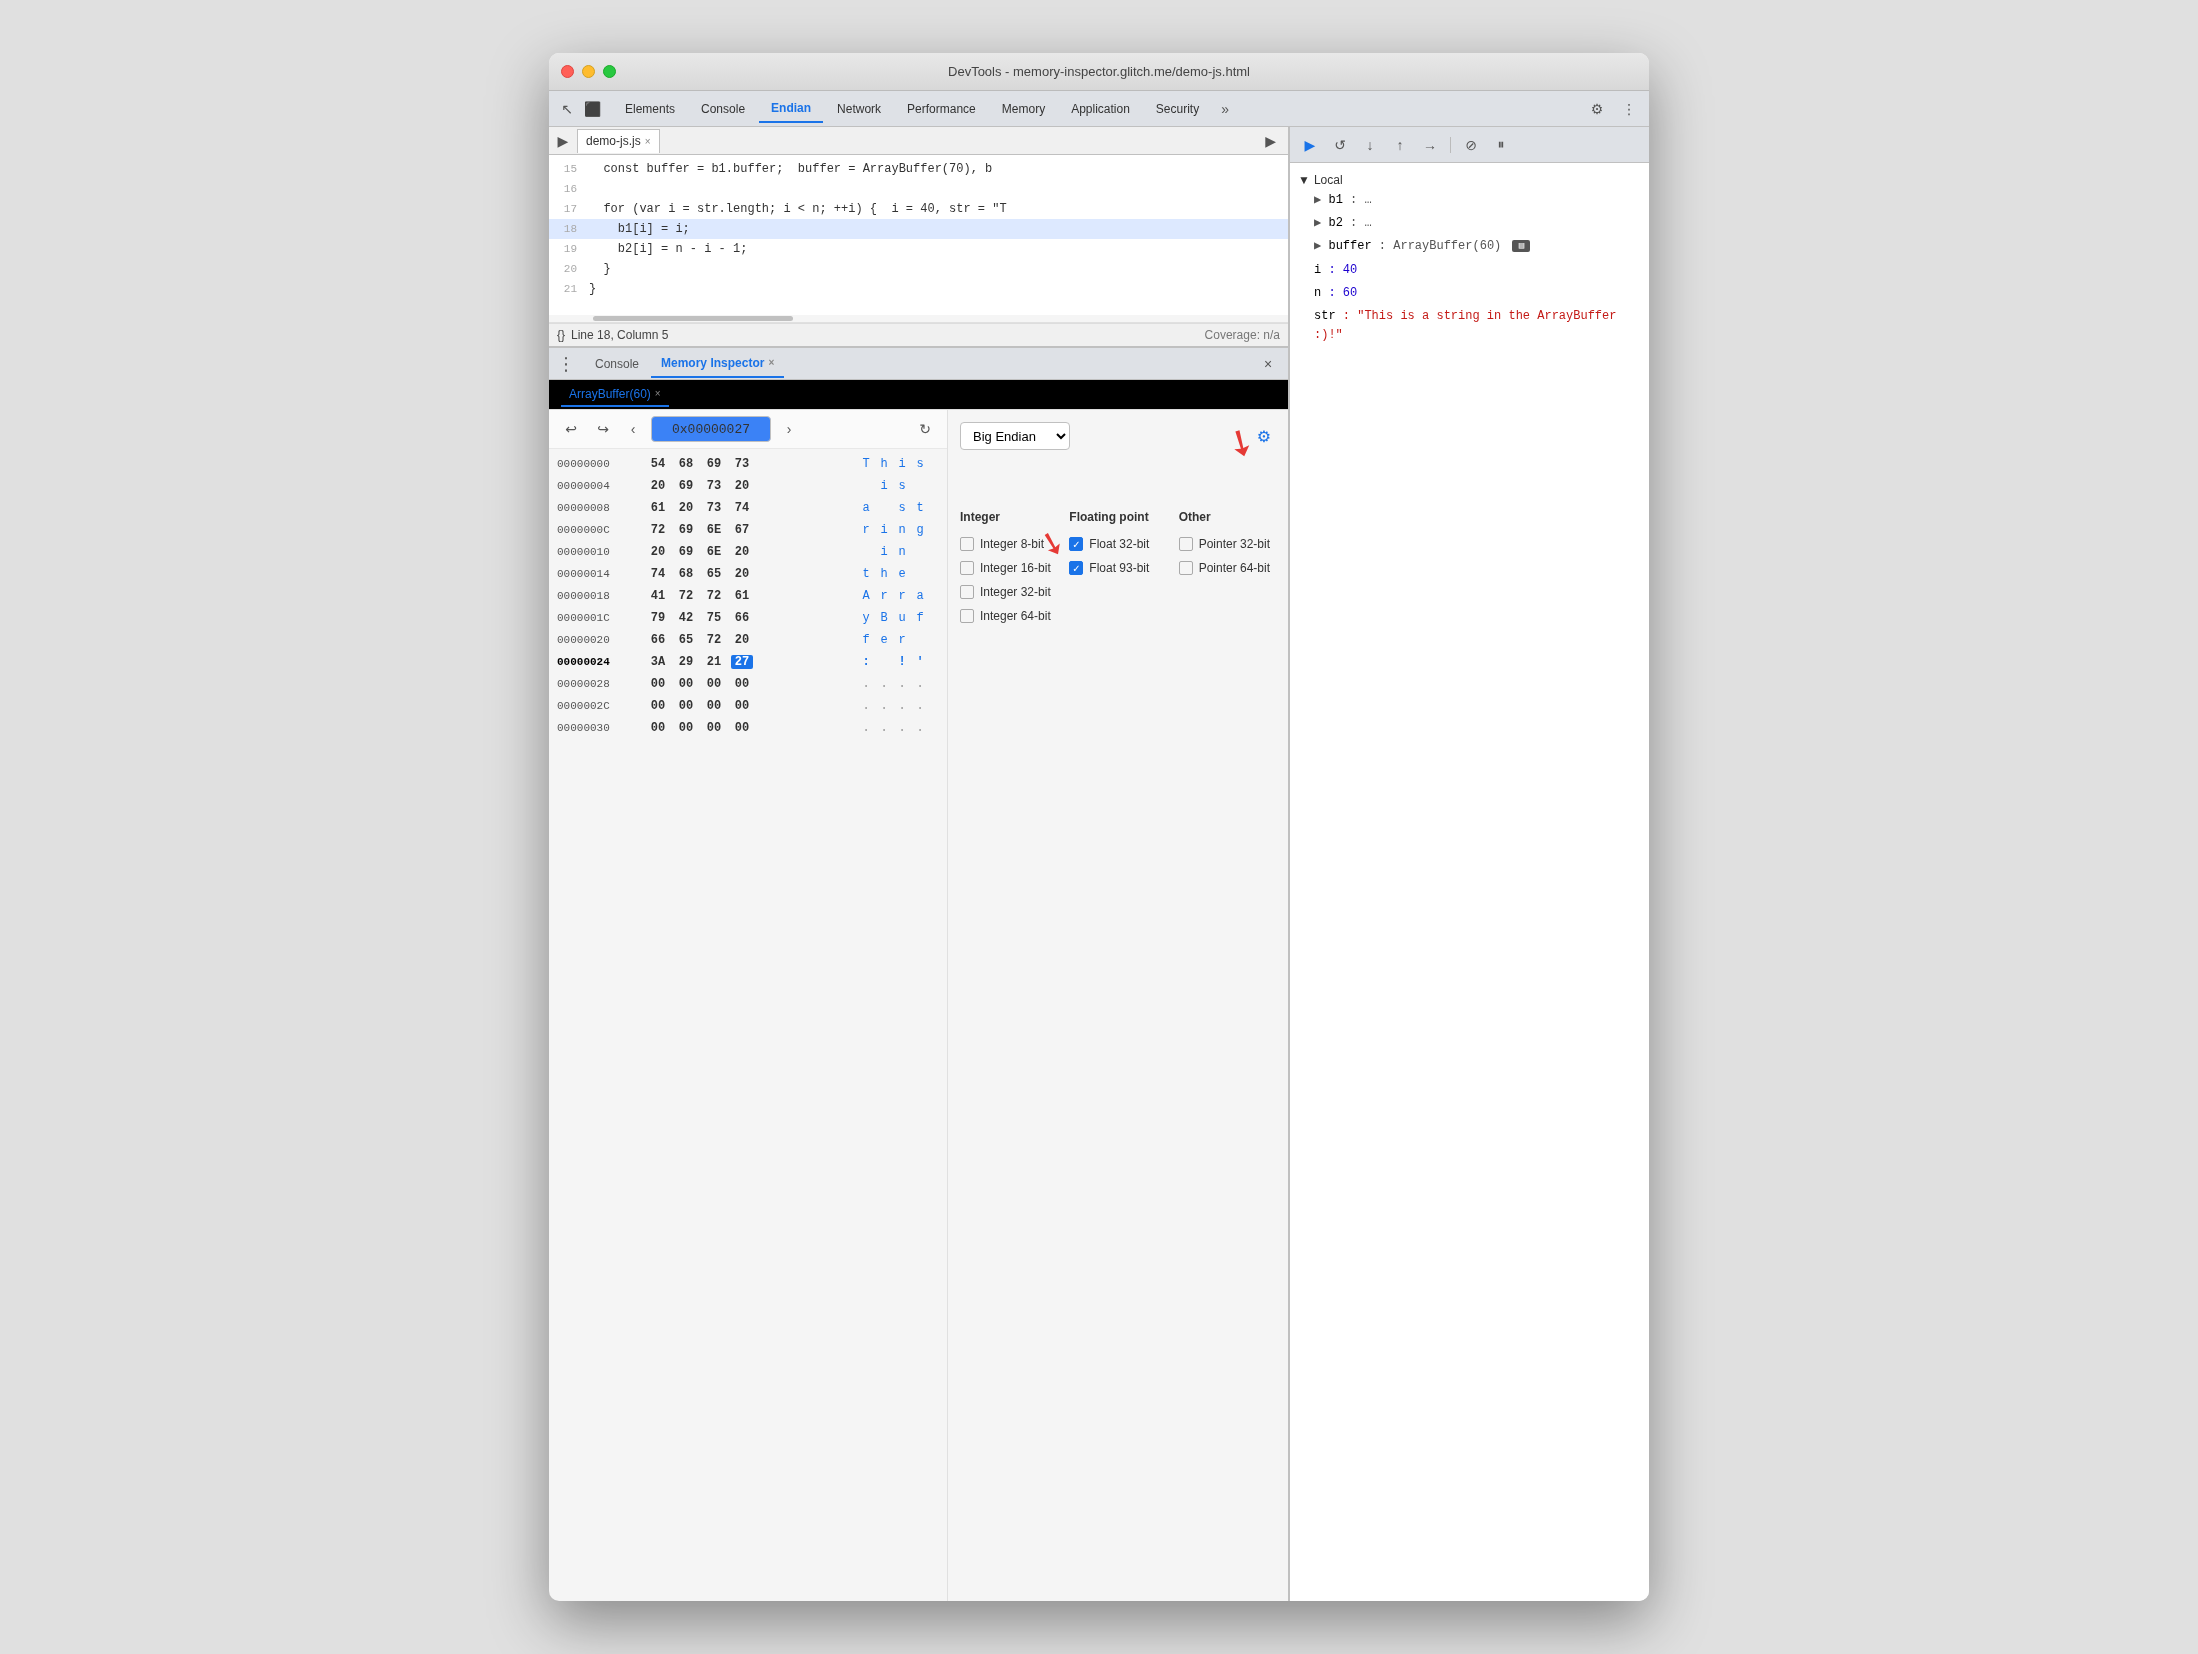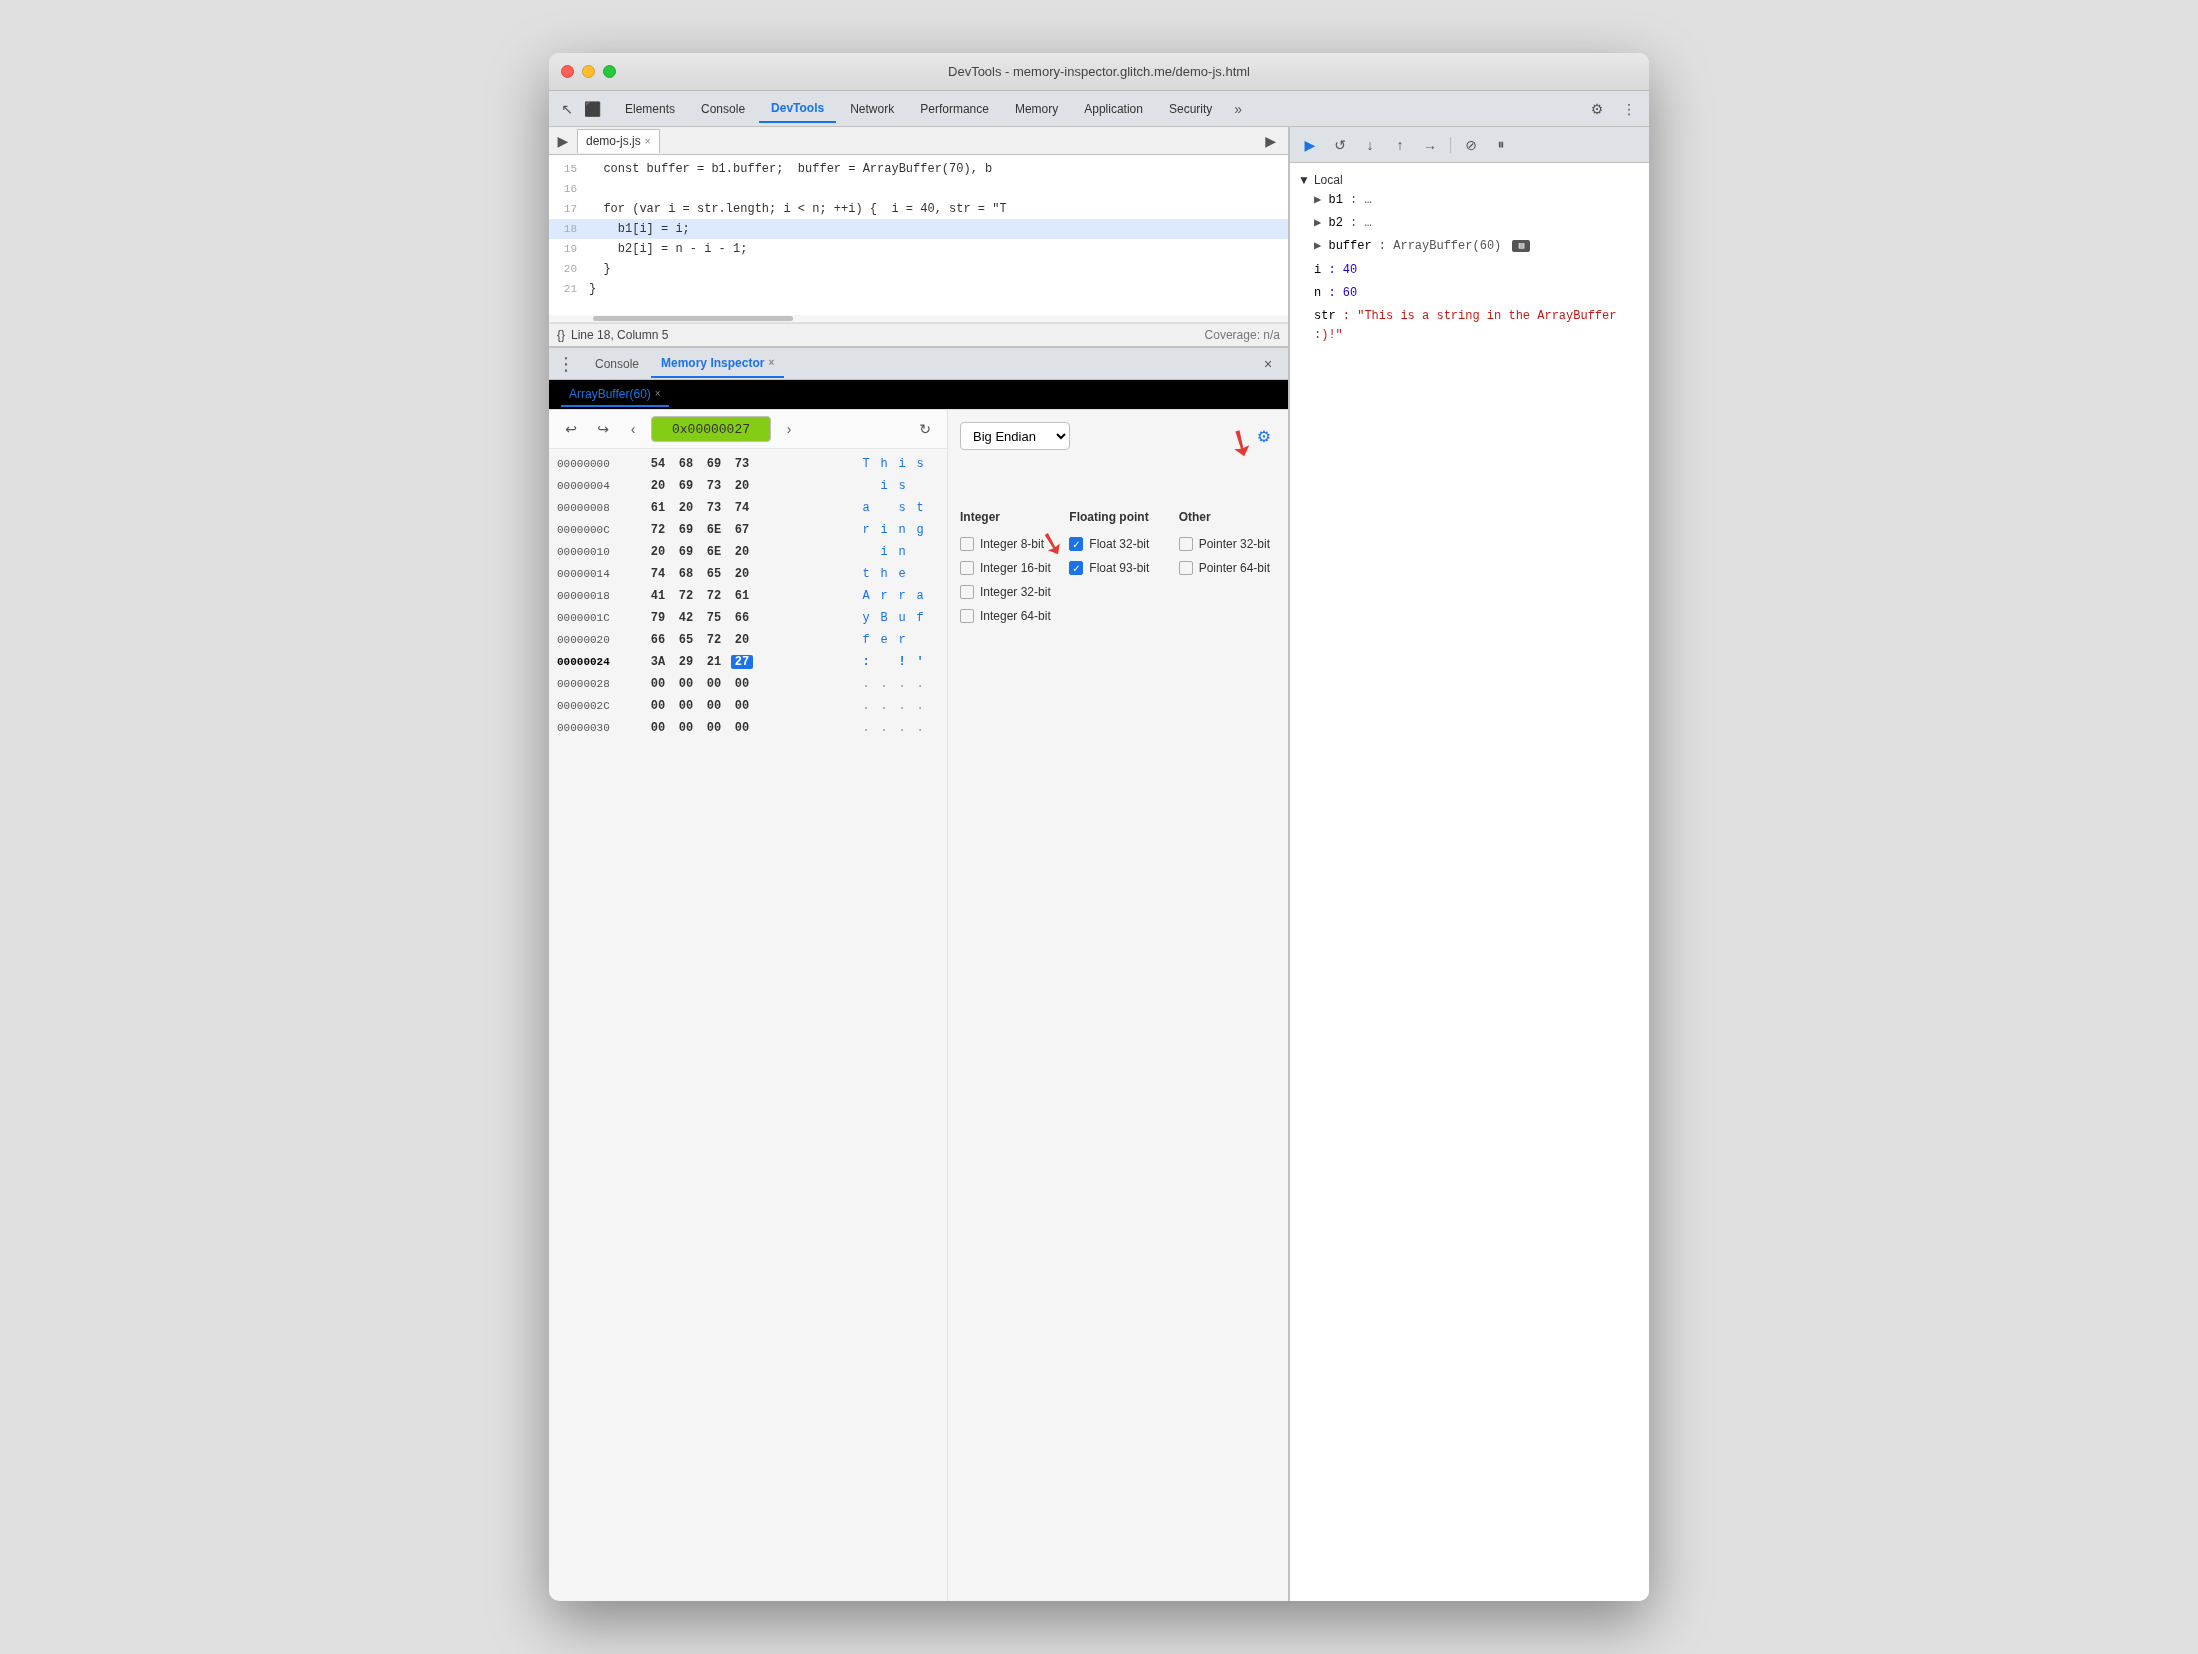--- a/index.html
+++ b/index.html
@@ -346,21 +346,21 @@
     }
     .addr-input {
       width: 120px;
       height: 26px;
       border: 1px solid #c0c0c0;
       border-radius: 4px;
       text-align: center;
       font-family: 'Courier New', monospace;
       font-size: 13px;
       color: #333;
-      background: #84cc16;
+      background: #3b82f6;
       padding: 0 4px;
     }
     .addr-refresh {
       margin-left: auto;
       width: 24px;
       height: 24px;
       display: flex;
       align-items: center;
       justify-content: center;
       font-size: 14px;
@@ -583,21 +583,21 @@
     <span class="titlebar-title">DevTools - memory-inspector.glitch.me/demo-js.html</span>
   </div>
 
   <div class="tabbar">
     <div class="tabbar-icons">
       <div class="tabbar-icon">↖</div>
       <div class="tabbar-icon">⬛</div>
     </div>
     <div class="tab">Elements</div>
     <div class="tab">Console</div>
-    <div class="tab active">DevTools</div>
+    <div class="tab active">Endian</div>
     <div class="tab">Network</div>
     <div class="tab">Performance</div>
     <div class="tab">Memory</div>
     <div class="tab">Application</div>
     <div class="tab">Security</div>
     <div class="tab-more">»</div>
     <div class="tabbar-right">
       <div class="tabbar-right-icon">⚙</div>
       <div class="tabbar-right-icon">⋮</div>
     </div>

